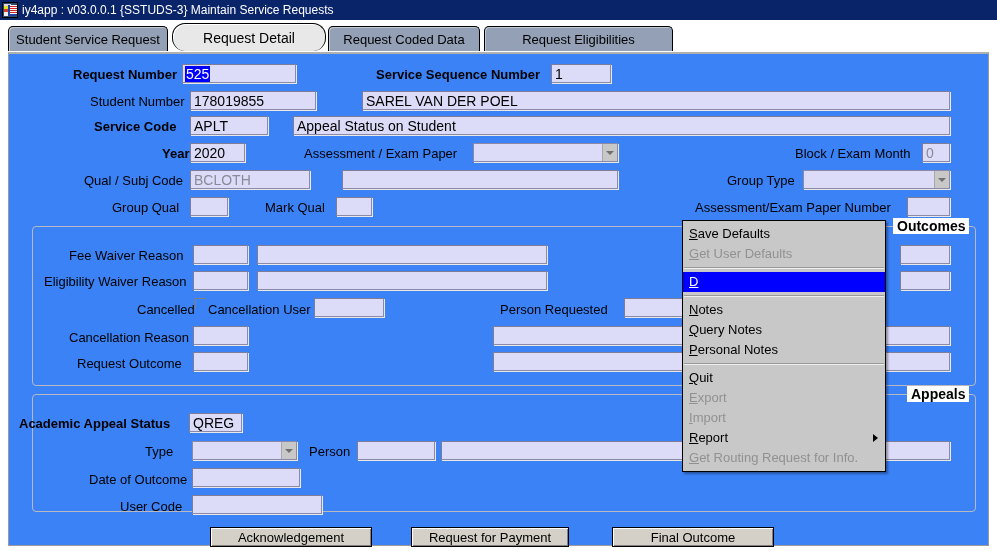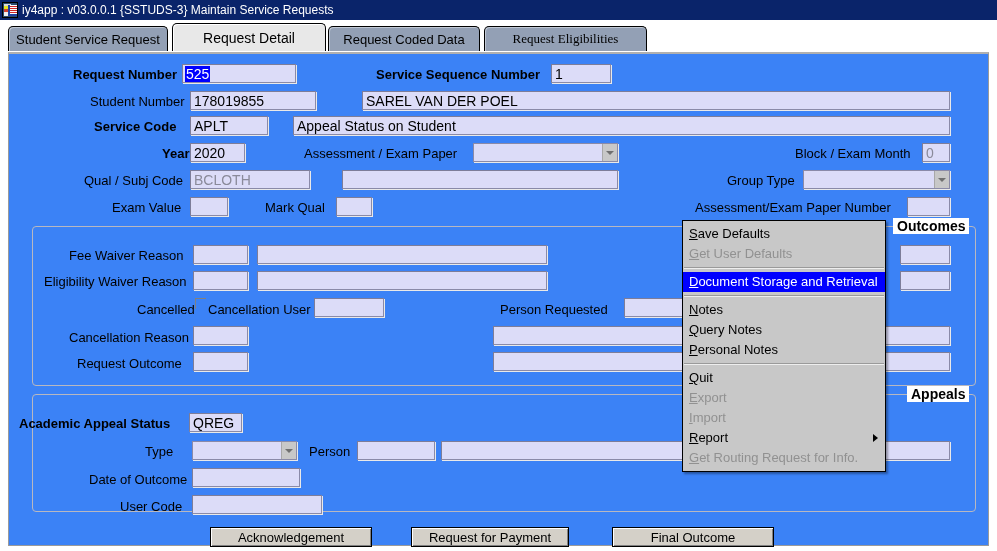--- a/index.html
+++ b/index.html
@@ -62,23 +62,23 @@
     box-shadow: inset 1px 1px 0 #c0c8d4;
   }
   .tab.active {
     background: #e8e8e8;
     top: 3px; height: 28px;
     box-shadow: inset 1px 1px 0 #ffffff;
     z-index: 4;
     font-size: 14px;
   }
   .tab0 { left: 8px;   width: 160px; }
-  .tab1 { left: 172px; width: 154px; }
+  .tab1 { left: 172px; width: 154px; border-radius: 13px; }
   .tab2 { left: 328px; width: 152px; }
-  .tab3 { left: 484px; width: 163px; font-family: Liberation Serif, serif; }
+  .tab3 { left: 484px; width: 189px; }
 
   
   .panel {
     position: absolute; left: 8px; top: 52px;
     width: 981px; height: 494px;
     background: #3b82f6;
     border: 1px solid #9a9a9a;
     border-top: 2px solid #b0b0b0;
   }
 
@@ -249,21 +249,21 @@
     <div class="fld" style="left:333px; top:116px; width:276px;"></div>
 
     <div class="lbl" style="left:718px; top:120px;">Group Type</div>
     <div class="combo" style="left:794px; top:116px; width:147px;">
       <div class="box"></div>
       <div class="arrow">
           <i></i>
         </div>
     </div>
 
-    <div class="lbl" style="left:103px; top:147px;">Exam Value</div>
+    <div class="lbl" style="left:103px; top:147px;">Group Qual</div>
     <div class="fld" style="left:181px; top:143px; width:38px;"></div>
 
     <div class="lbl" style="left:256px; top:147px;">Mark Qual</div>
     <div class="fld" style="left:327px; top:143px; width:36px;"></div>
 
     <div class="lbl" style="left:686px; top:147px;">Assessment/Exam Paper Number</div>
     <div class="fld" style="left:898px; top:143px; width:43px;"></div>
 
     <div class="group" style="left:23px; top:172px; width:944px; height:160px;"></div>
     <div class="group-title" style="left:884px; top:164px;">Outcomes</div>
@@ -336,21 +336,20 @@
         <span class="mn">S</span>
         <span>ave Defaults</span>
       </div>
       <div class="mi disabled">
         <span class="mn">G</span>
         <span>et User Defaults</span>
       </div>
       <div class="msep"></div>
       <div class="mi hl">
         <span class="mn">D</span>
-        <span>ocument Storage and Retrieval</span>
       </div>
       <div class="msep"></div>
       <div class="mi">
         <span class="mn">N</span>
         <span>otes</span>
       </div>
       <div class="mi">
         <span class="mn">Q</span>
         <span>uery Notes</span>
       </div>

